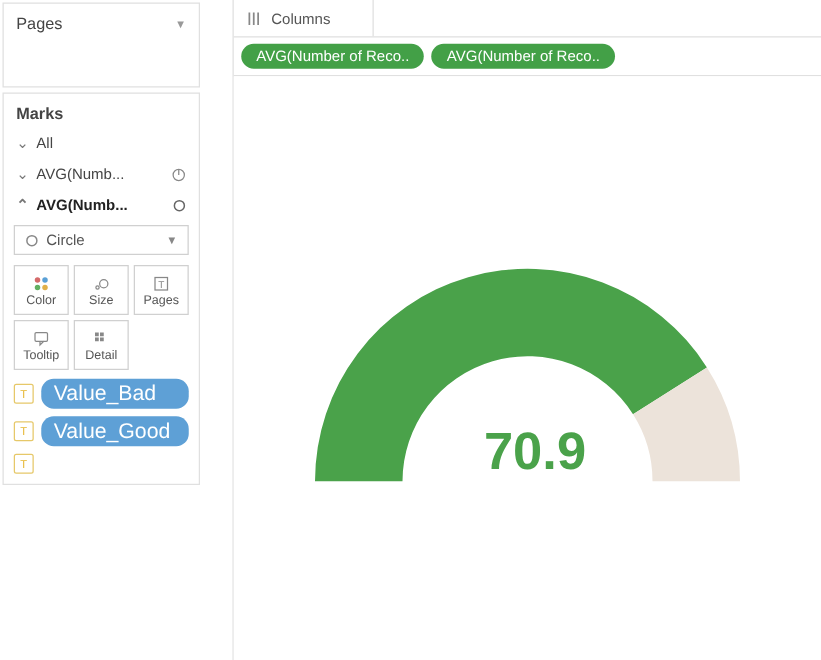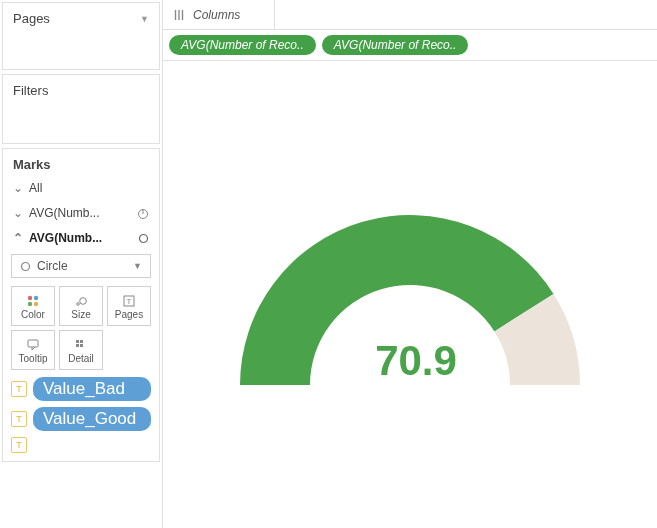--- a/index.html
+++ b/index.html
@@ -9,20 +9,21 @@
     color: #555;
     background: #fff;
     width: 657px;
     height: 528px;
     overflow: hidden;
   }
   .layout {
     display: flex;
     width: 100%;
     height: 100%;
+    gap: 24px;
   }
   .left-col {
     width: 162px;
     display: flex;
     flex-direction: column;
     background: #fff;
   }
   .right-col {
     flex: 1;
     display: flex;
@@ -118,21 +119,20 @@
     white-space: nowrap;
   }
   
   .shelf-area {
     border-bottom: 1px solid #e0e0e0;
   }
   .shelf {
     display: flex;
     border-bottom: 1px solid #e0e0e0;
     height: 30px;
-    font-style: italic;
   }
   .shelf:last-child { border-bottom: none; }
   .shelf-label {
     width: 112px;
     display: flex;
     align-items: center;
     padding: 0 10px;
     color: #555;
     border-right: 1px solid #e0e0e0;
     height: 100%;
@@ -186,25 +186,20 @@
 <div class="layout">
   <div class="left-col">
 
     <div class="card pages-card">
       <div class="card-header">
         <span>Pages</span>
         <span class="caret">▼</span>
       </div>
     </div>
 
-    <div class="card filters-card">
-      <div class="card-header">
-        <span>Filters</span>
-      </div>
-    </div>
 
     <div class="card marks-card">
       <div class="card-header" style="padding-bottom:4px;font-weight:bold;">
         <span>Marks</span>
       </div>
 
       <div class="marks-row">
         <span class="chev">⌄</span>
         <span class="label">All</span>
       </div>

